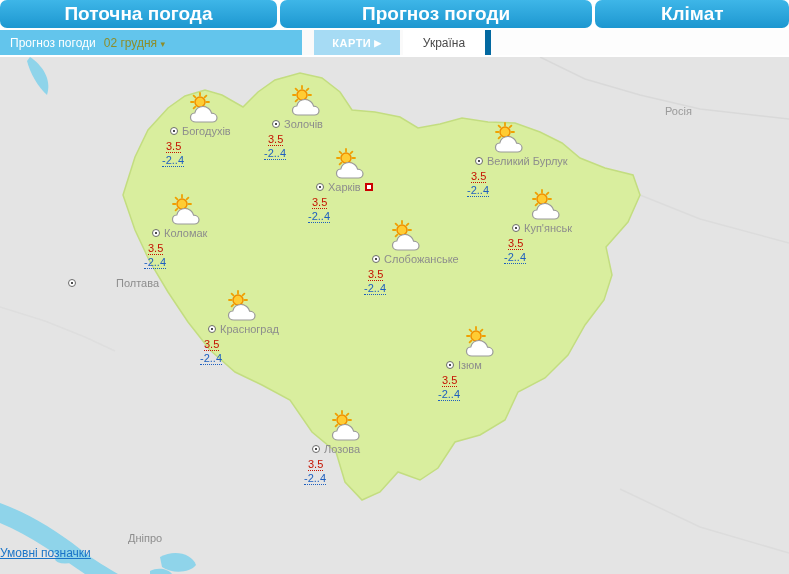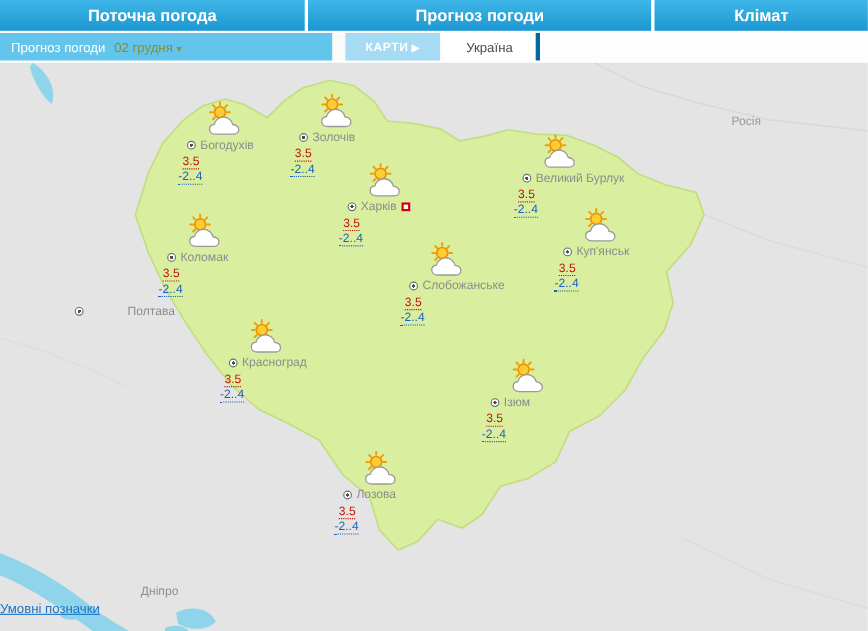--- a/index.html
+++ b/index.html
@@ -4,44 +4,44 @@
 <style>
   * { box-sizing: border-box; margin: 0; padding: 0; }
   html,body { width: 789px; height: 574px; overflow: hidden; }
   body { font-family: "Liberation Sans", sans-serif; background: #fff; }
   .app { width: 789px; height: 574px; position: relative; background:#fff; }
 
   
   .topnav { display: flex; gap: 3px; height: 28px; background: #fff; }
   .topnav .nav-item {
     background: linear-gradient(#3eb6e8, #1d97d0);
-    color: #fff; font-size: 15px; font-weight: bold;
+    color: #fff; font-size: 19px; font-weight: bold;
     display: flex; align-items: center; justify-content: center;
-    cursor: pointer; white-space: nowrap;
+    cursor: pointer; white-space: nowrap; border-radius: 7px;
   }
   .f163{flex:163} .f184{flex:184} .f114{flex:114} .f139{flex:139} .f181{flex:181}
 
   
   .subnav { display: flex; height: 25px; margin-top: 2px; background: #fafafa; }
   .subnav-left {
     width: 302px; background: #63c5ec; color: #fff; font-size: 12px;
     display: flex; align-items: center; gap: 8px; padding-left: 10px;
   }
   .date-dropdown { color: #8d8d2a; font-size: 12px; cursor: pointer; white-space: nowrap; }
   .date-caret { font-size: 9px; color: #8d8d2a; }
   .maps-tab {
     width: 86px; margin-left: 12px; background: #a6dbf4; color: #fff;
     font-size: 11px; font-weight: bold; display: flex; align-items: center;
     justify-content: center; gap: 3px; cursor: pointer; letter-spacing: .5px;
   }
   .maps-caret { font-size: 9px; }
   .region-tab {
     width: 88px; margin-left: 3px; background: #fff; color: #4a4a4a;
     font-size: 12px; display: flex; align-items: center; justify-content: center;
-    border-right: 4px solid #0369a1; cursor: pointer;
+    border-right: 6px solid #0369a1; cursor: pointer;
   }
   .subnav-rest { flex: 1; background: #fdfdfd; }
 
   
   .map { position: relative; width: 789px; height: 517px; margin-top: 2px;
          background: #e4e4e4; overflow: hidden; }
   .map svg.bg { position: absolute; left: 0; top: 0; }
 
   .stations-layer { position: absolute; inset: 0; }
 

